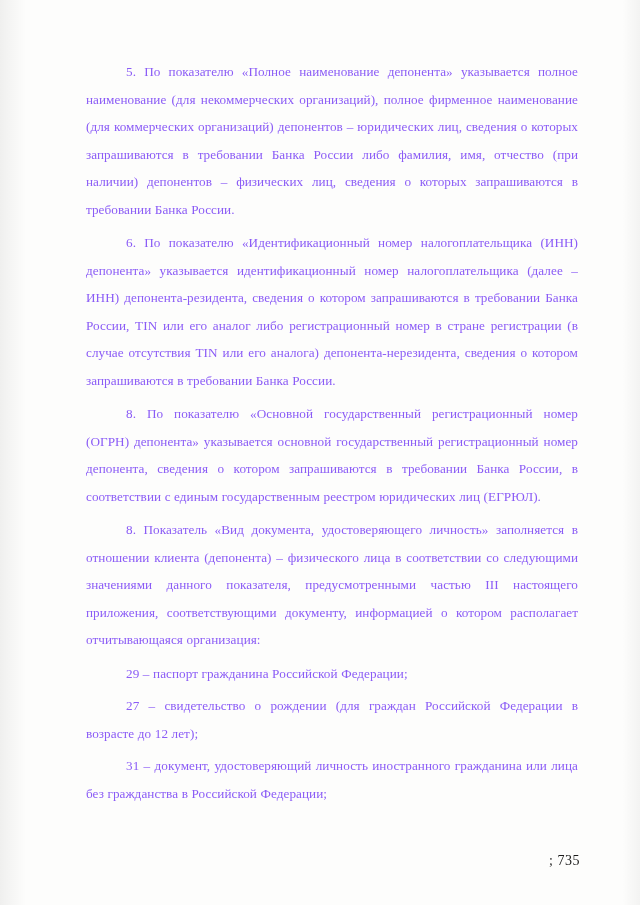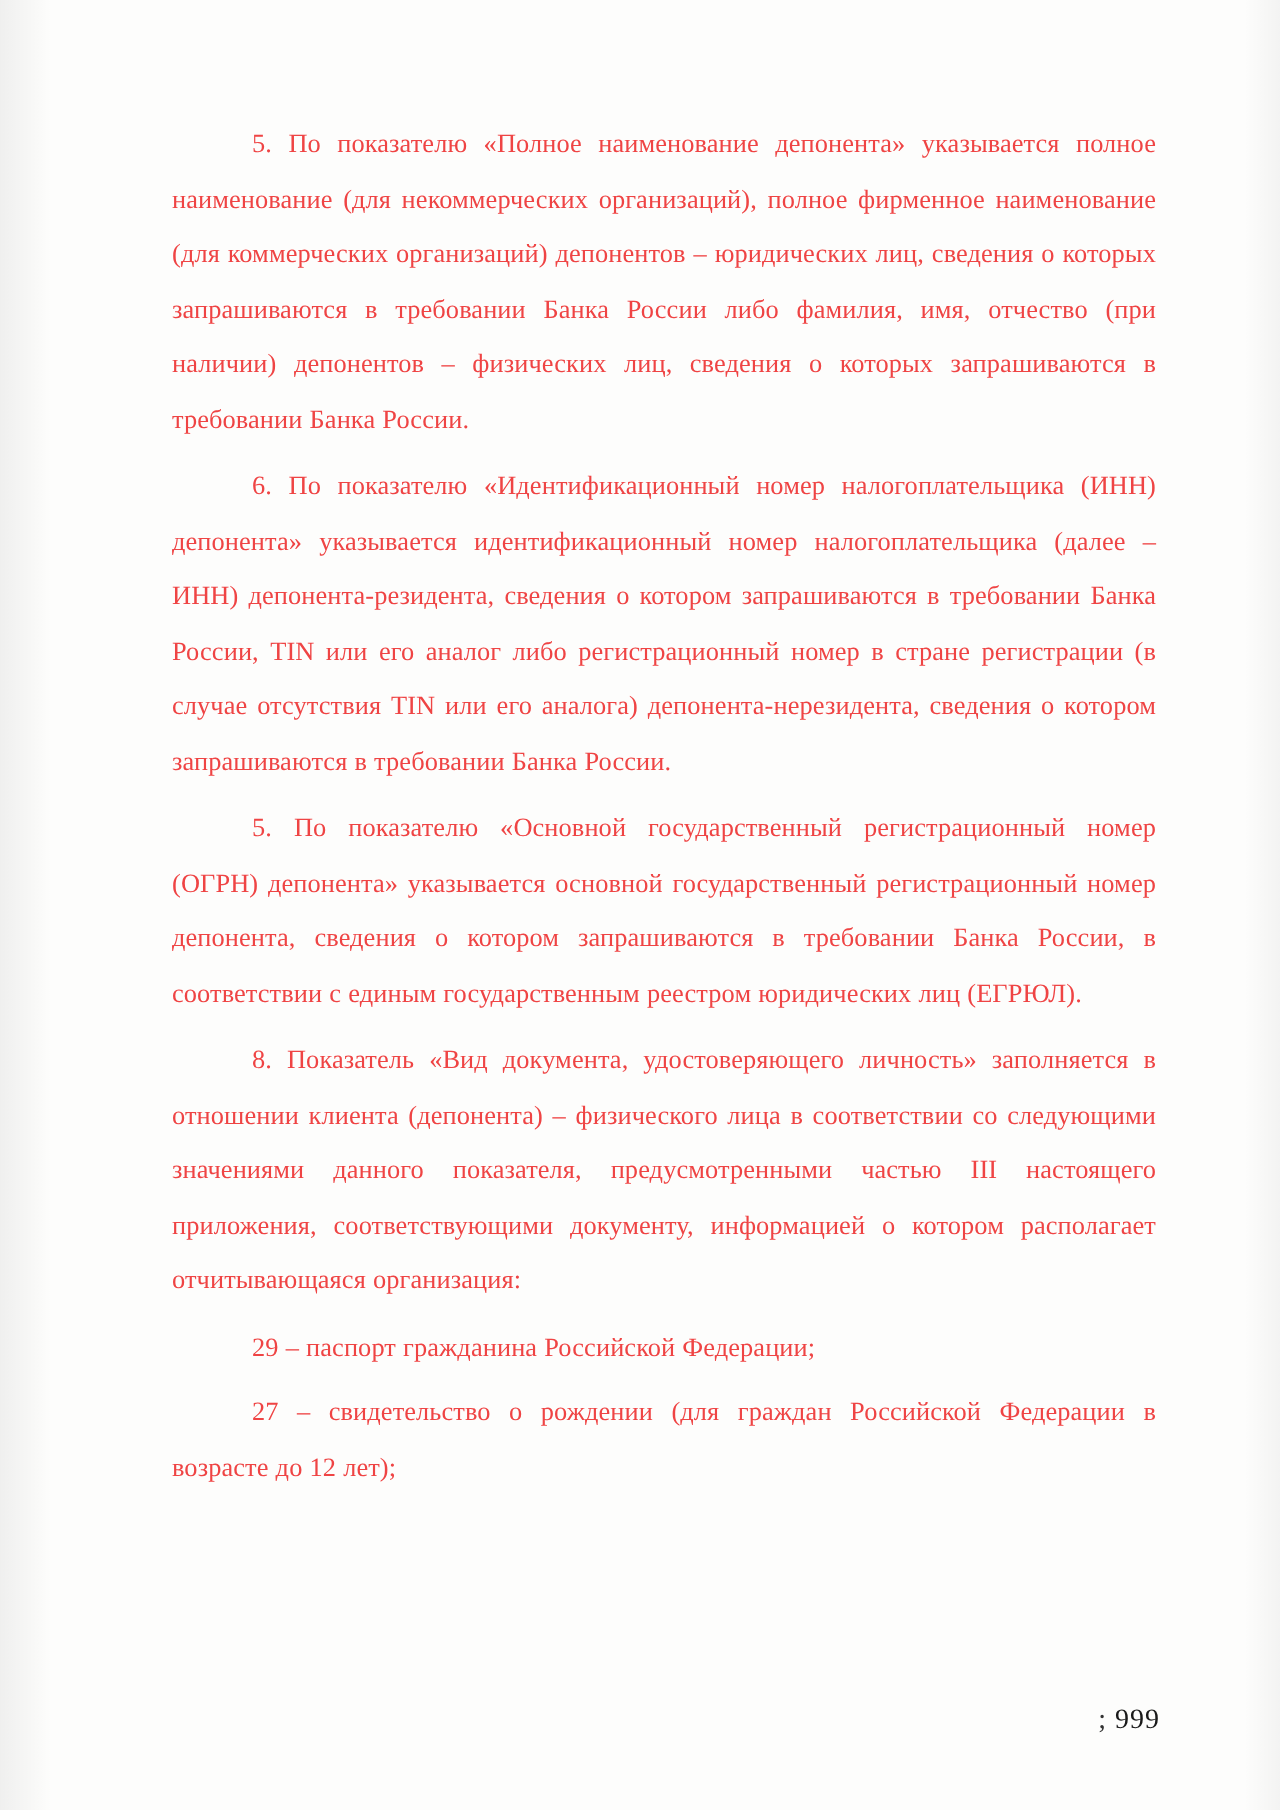--- a/index.html
+++ b/index.html
@@ -44,21 +44,21 @@
     z-index: 2;
   }
   p.para {
     margin: 0 0 6px 0;
     font-size: 13.2px;
     line-height: 27.5px;
     text-align: justify;
     text-indent: 40px;
     letter-spacing: 0.05px;
     word-spacing: 0.2px;
-    color: #ef4444;
+    color: #8b5cf6;
   }
   p.para.tight {
     margin-bottom: 5px;
   }
   .page-number {
     position: absolute;
     right: 60px;
     bottom: 36px;
     font-size: 14px;
     line-height: 16px;
@@ -71,21 +71,22 @@
     color: #333;
   }
 </style>
 </head>
 <body>
 
 <div class="page">
   <div class="body-text">
     <p class="para">5. По показателю «Полное наименование депонента» указывается полное наименование (для некоммерческих организаций), полное фирменное наименование (для коммерческих организаций) депонентов – юридических лиц, сведения о которых запрашиваются в требовании Банка России либо фамилия, имя, отчество (при наличии) депонентов – физических лиц, сведения о которых запрашиваются в требовании Банка России.</p>
     <p class="para">6. По показателю «Идентификационный номер налогоплательщика (ИНН) депонента» указывается идентификационный номер налогоплательщика (далее – ИНН) депонента-резидента, сведения о котором запрашиваются в требовании Банка России, TIN или его аналог либо регистрационный номер в стране регистрации (в случае отсутствия TIN или его аналога) депонента-нерезидента, сведения о котором запрашиваются в требовании Банка России.</p>
-    <p class="para">5. По показателю «Основной государственный регистрационный номер (ОГРН) депонента» указывается основной государственный регистрационный номер депонента, сведения о котором запрашиваются в требовании Банка России, в соответствии с единым государственным реестром юридических лиц (ЕГРЮЛ).</p>
+    <p class="para">8. По показателю «Основной государственный регистрационный номер (ОГРН) депонента» указывается основной государственный регистрационный номер депонента, сведения о котором запрашиваются в требовании Банка России, в соответствии с единым государственным реестром юридических лиц (ЕГРЮЛ).</p>
     <p class="para">8. Показатель «Вид документа, удостоверяющего личность» заполняется в отношении клиента (депонента) – физического лица в соответствии со следующими значениями данного показателя, предусмотренными частью III настоящего приложения, соответствующими документу, информацией о котором располагает отчитывающаяся организация:</p>
     <p class="para tight">29 – паспорт гражданина Российской Федерации;</p>
     <p class="para tight">27 – свидетельство о рождении (для граждан Российской Федерации в возрасте до 12 лет);</p>
+    <p class="para tight">31 – документ, удостоверяющий личность иностранного гражданина или лица без гражданства в Российской Федерации;</p>
   </div>
   <div class="page-number">
-    <span class="dots">;</span><span>999</span>
+    <span class="dots">;</span><span>735</span>
   </div>
 </div>
 
 </body></html>

